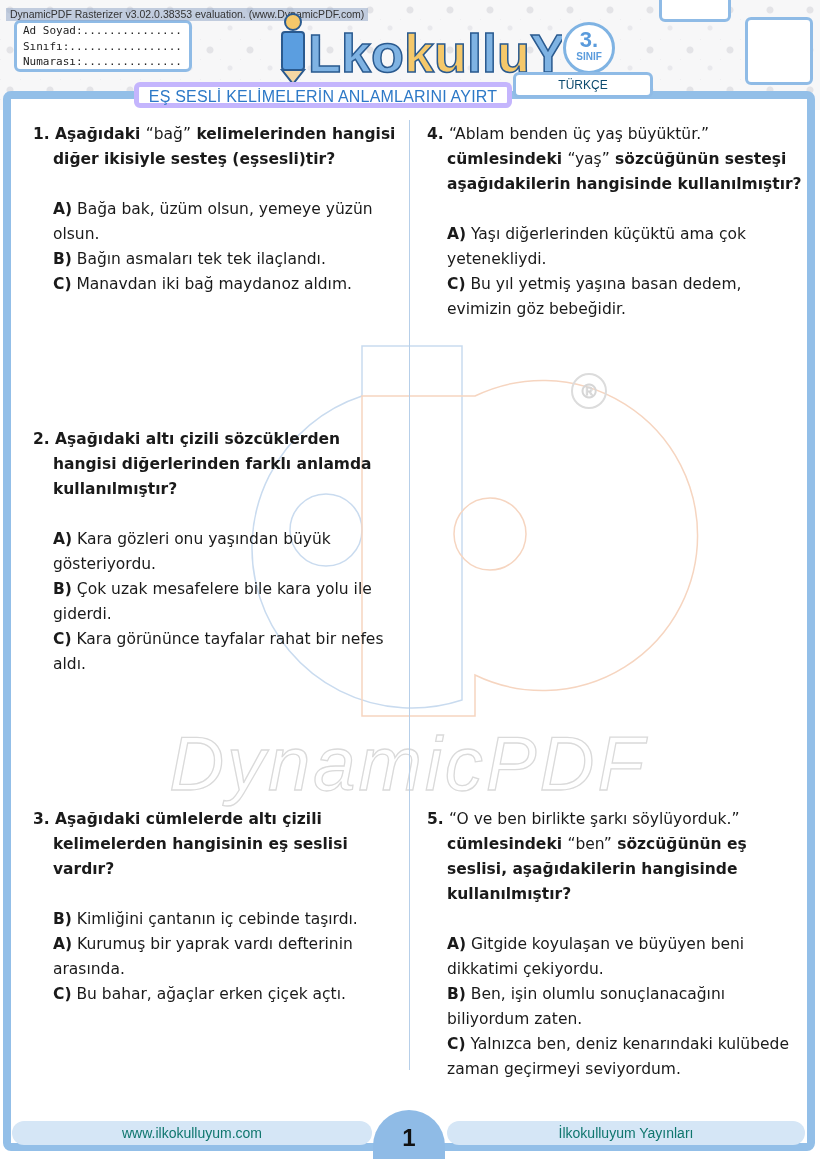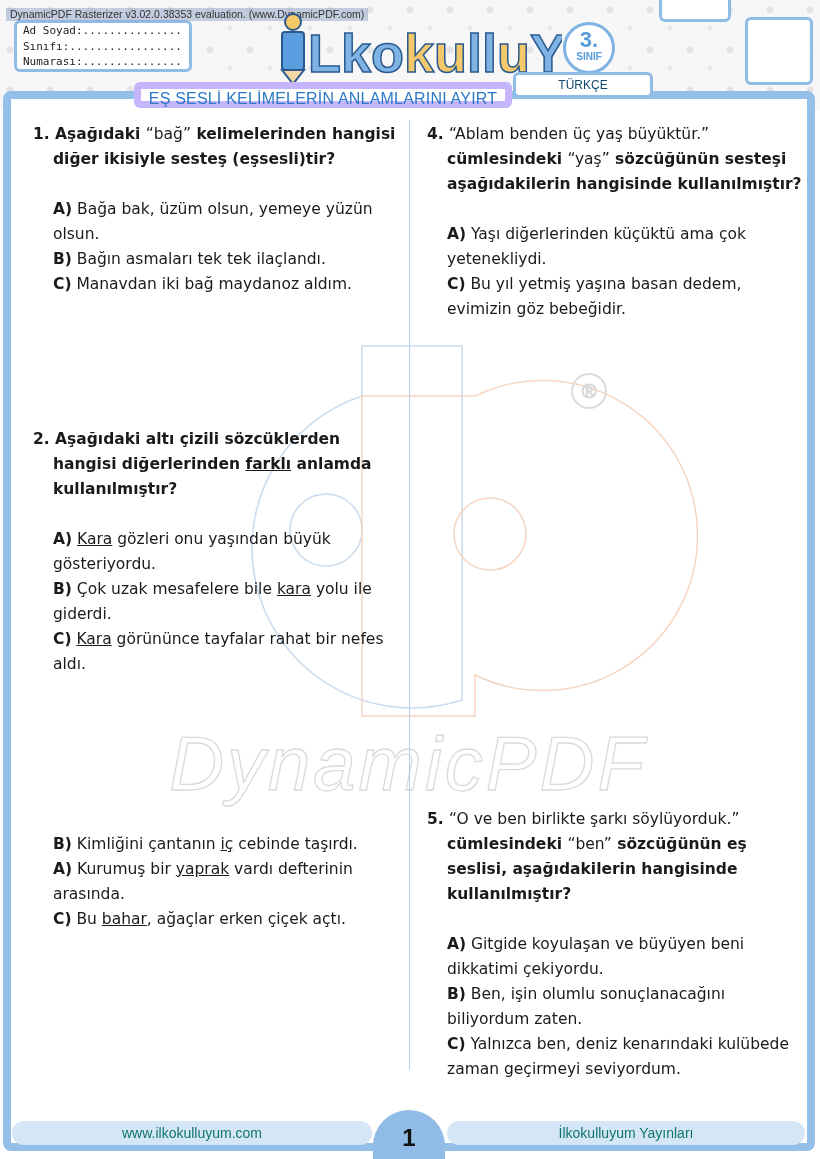--- a/index.html
+++ b/index.html
@@ -14,32 +14,32 @@
   .eval-text{position:absolute;left:6px;top:8px;height:13px;padding:0 4px;background:rgba(150,170,200,.55);font-family:"Liberation Sans",sans-serif;font-size:10.5px;line-height:13px;color:#333;white-space:nowrap;}
   .info-box{position:absolute;left:14px;top:20px;width:178px;height:52px;background:#fff;border:3px solid #8fbbe6;border-radius:6px;box-sizing:border-box;padding:0 6px;}
   .info-line{font-family:"DejaVu Sans Mono",monospace;font-size:11px;line-height:15.5px;color:#222;white-space:nowrap;overflow:hidden;}
   .logo{position:absolute;left:272px;top:12px;width:290px;height:70px;}
   .grade-badge{position:absolute;left:563px;top:22px;width:52px;height:52px;border:3px solid #7fb3e3;border-radius:50%;background:#fff;box-sizing:border-box;text-align:center;color:#5a9bdc;}
   .grade-num{font-family:"Liberation Sans",sans-serif;font-weight:bold;font-size:22px;line-height:22px;margin-top:4px;}
   .grade-label{font-family:"Liberation Sans",sans-serif;font-weight:bold;font-size:10px;line-height:11px;}
   .corner-box-top{position:absolute;left:659px;top:-6px;width:72px;height:28px;border:3px solid #8fbbe6;border-radius:6px;background:#fff;box-sizing:border-box;}
   .corner-box-right{position:absolute;left:745px;top:17px;width:68px;height:68px;border:3px solid #8fbbe6;border-radius:6px;background:#fff;box-sizing:border-box;}
   .frame{position:absolute;left:3px;top:91px;width:812px;height:1060px;border:8px solid #93bfe8;border-radius:8px;box-sizing:border-box;background:#fff;}
-  .title-bar{position:absolute;left:134px;top:82px;width:378px;height:26px;border:7px solid #c4b5fd;border-radius:6px;background:#fff;box-sizing:border-box;text-align:center;font-family:"Liberation Sans",sans-serif;font-size:16px;line-height:20px;color:#2d79c7;letter-spacing:.2px;}
+  .title-bar{position:absolute;left:134px;top:82px;width:378px;height:26px;border:5px solid #c4b5fd;border-radius:6px;background:#fff;box-sizing:border-box;text-align:center;font-family:"Liberation Sans",sans-serif;font-size:16px;line-height:20px;color:#2d79c7;letter-spacing:.2px;}
   .subject-bar{position:absolute;left:513px;top:72px;width:140px;height:26px;border:3px solid #8fbbe6;border-radius:6px;background:#fff;box-sizing:border-box;text-align:center;font-family:"Liberation Sans",sans-serif;font-size:12px;line-height:20px;color:#0c4a6e;}
   .divider{position:absolute;left:409px;top:120px;width:1px;height:950px;background:#b7cfe9;}
   .watermark{position:absolute;left:0;top:0;width:820px;height:1159px;pointer-events:none;}
   .q{position:absolute;font-family:"DejaVu Sans","Liberation Sans",sans-serif;font-size:15.5px;line-height:25px;color:#1a1a1a;}
   .q .stem{font-weight:bold;}
   .q .stem .n{font-weight:bold;}
   .q .stem-line{padding-left:20px;}
   .q .stem-first{text-indent:-20px;}
   .q .opts{margin-top:25px;padding-left:20px;}
   .q .opt b{font-weight:bold;}
-  .u{text-decoration:underline;}
+  .u{}
   #q1{left:33px;top:122px;width:370px;}
   #q2{left:33px;top:427px;width:370px;}
   #q3{left:33px;top:807px;width:370px;}
   #q4{left:427px;top:122px;width:375px;}
   #q5{left:427px;top:807px;width:375px;}
   .footer-pill{position:absolute;top:1121px;height:24px;background:#d5e6f6;border-radius:12px;text-align:center;font-family:"Liberation Sans",sans-serif;font-size:14px;line-height:24px;color:#0f766e;}
   #footer-left{left:12px;width:360px;}
   #footer-right{left:447px;width:358px;}
   .page-num{position:absolute;left:373px;top:1110px;width:72px;height:52px;background:#8fbbe6;border-radius:36px 36px 0 0;text-align:center;font-family:"Liberation Sans",sans-serif;font-weight:bold;font-size:24px;line-height:56px;color:#111;}
 </style>
@@ -106,20 +106,21 @@
   </div>
 <div class="q" id="q2">
     <div class="stem stem-line stem-first"><span class="n">2. </span><span style="font-weight: bold; margin-top: 33px;">Aşağıdaki altı çizili sözcüklerden hangisi diğerlerinden </span><span class="u" style="font-weight: bold;">farklı</span><span style="font-weight: bold;"> anlamda kullanılmıştır?</span></div>
     <div class="opts">
       <div class="opt"><b>A)</b> <span class="u">Kara</span><span> gözleri onu yaşından büyük gösteriyordu.</span></div>
       <div class="opt"><b>B)</b> <span>Çok uzak mesafelere bile </span><span class="u">kara</span><span> yolu ile giderdi.</span></div>
       <div class="opt"><b>C)</b> <span class="u">Kara</span><span> görününce tayfalar rahat bir nefes aldı.</span></div>
     </div>
   </div>
 <div class="q" id="q3">
+    <div class="stem stem-line stem-first"><span class="n">3. </span><span style="font-weight: bold;">Aşağıdaki cümlelerde altı çizili kelimelerden hangisinin eş seslisi vardır?</span></div>
     <div class="opts">
       <div class="opt"><b>B)</b> <span>Kimliğini çantanın </span><span class="u">iç</span><span> cebinde taşırdı.</span></div>
       <div class="opt"><b>A)</b> <span>Kurumuş bir </span><span class="u">yaprak</span><span> vardı defterinin arasında.</span></div>
       <div class="opt"><b>C)</b> <span>Bu </span><span class="u">bahar</span><span>, ağaçlar erken çiçek açtı.</span></div>
     </div>
   </div>
 <div class="q" id="q4">
     <div class="stem stem-line stem-first"><span class="n">4. </span><span style="font-weight: normal;">“Ablam benden üç yaş büyüktür.”</span><br><span style="font-weight: bold;">cümlesindeki </span><span style="font-weight: normal;">“yaş”</span><span style="font-weight: bold;"> sözcüğünün sesteşi aşağıdakilerin hangisinde kullanılmıştır?</span></div>
     <div class="opts">
       <div class="opt"><b>A)</b> <span>Yaşı diğerlerinden küçüktü ama çok yetenekliydi.</span></div>

